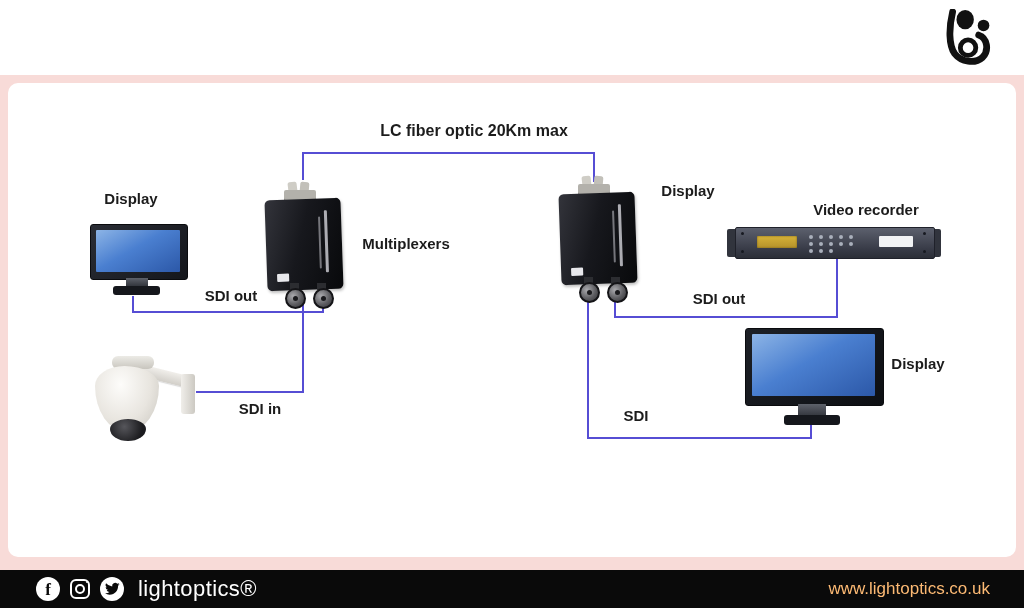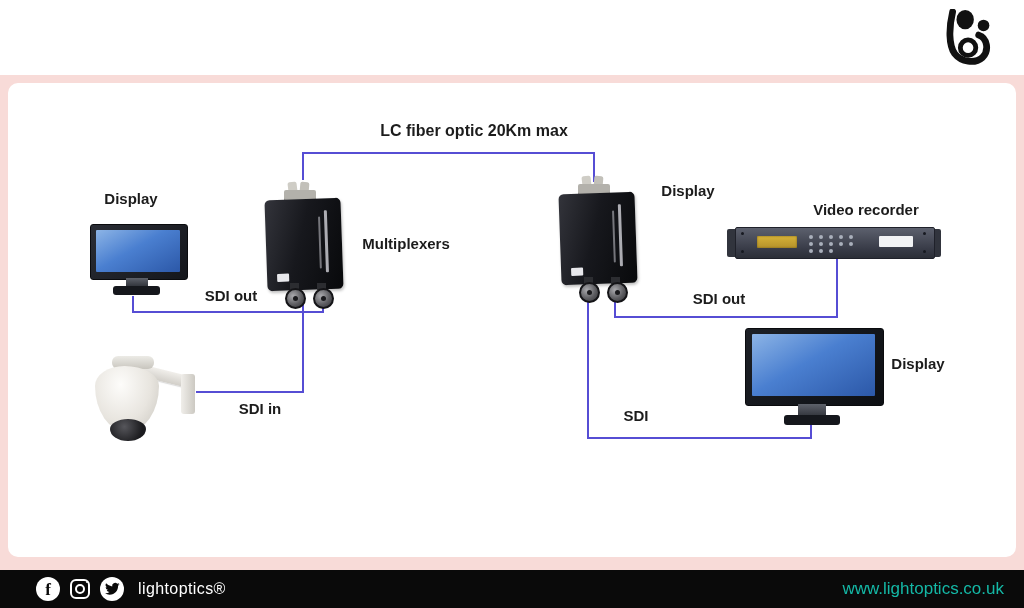--- a/index.html
+++ b/index.html
@@ -69,22 +69,22 @@
   .cam-lens{position:absolute;left:110px;top:419px;width:36px;height:22px;background:radial-gradient(circle at 40% 35%,#56565b,#1b1b1e 70%);border-radius:50% / 45% 45% 55% 55%;}
 
   
   #footer{position:absolute;left:0;top:570px;width:1024px;height:38px;background:#0a0a0a;display:flex;align-items:center;}
   .soc{position:relative;width:24px;height:24px;margin-right:8px;flex:0 0 auto;}
   .soc.circle{background:#ffffff;border-radius:50%;}
   .fb-f{position:absolute;left:0;top:1px;width:24px;height:24px;display:flex;align-items:center;justify-content:center;font-weight:bold;font-size:17px;color:#0a0a0a;font-family:"Liberation Serif",serif;}
   .ig-box{position:absolute;left:2px;top:2px;width:16px;height:16px;border:2px solid #ffffff;border-radius:6px;}
   .ig-ring{position:absolute;left:7px;top:7px;width:6px;height:6px;border:2px solid #ffffff;border-radius:50%;}
   .ig-dot{position:absolute;right:4px;top:4px;width:2px;height:2px;background:#ffffff;border-radius:50%;}
-  #footer-brand{color:#ffffff;font-size:16px;letter-spacing:.4px;margin-left:6px;}
-  #footer-url{color:#14b8a6;font-size:17px;margin-left:auto;margin-right:20px;}
+  #footer-brand{color:#ffffff;font-size:22px;letter-spacing:.4px;margin-left:6px;}
+  #footer-url{color:#fdba74;font-size:17px;margin-left:auto;margin-right:34px;}
   #footer-left{display:flex;align-items:center;margin-left:36px;}
 </style>
 </head>
 <body>
 
 <div id="stage">
 
   <div id="header">
     <div id="logo">
       <span>

